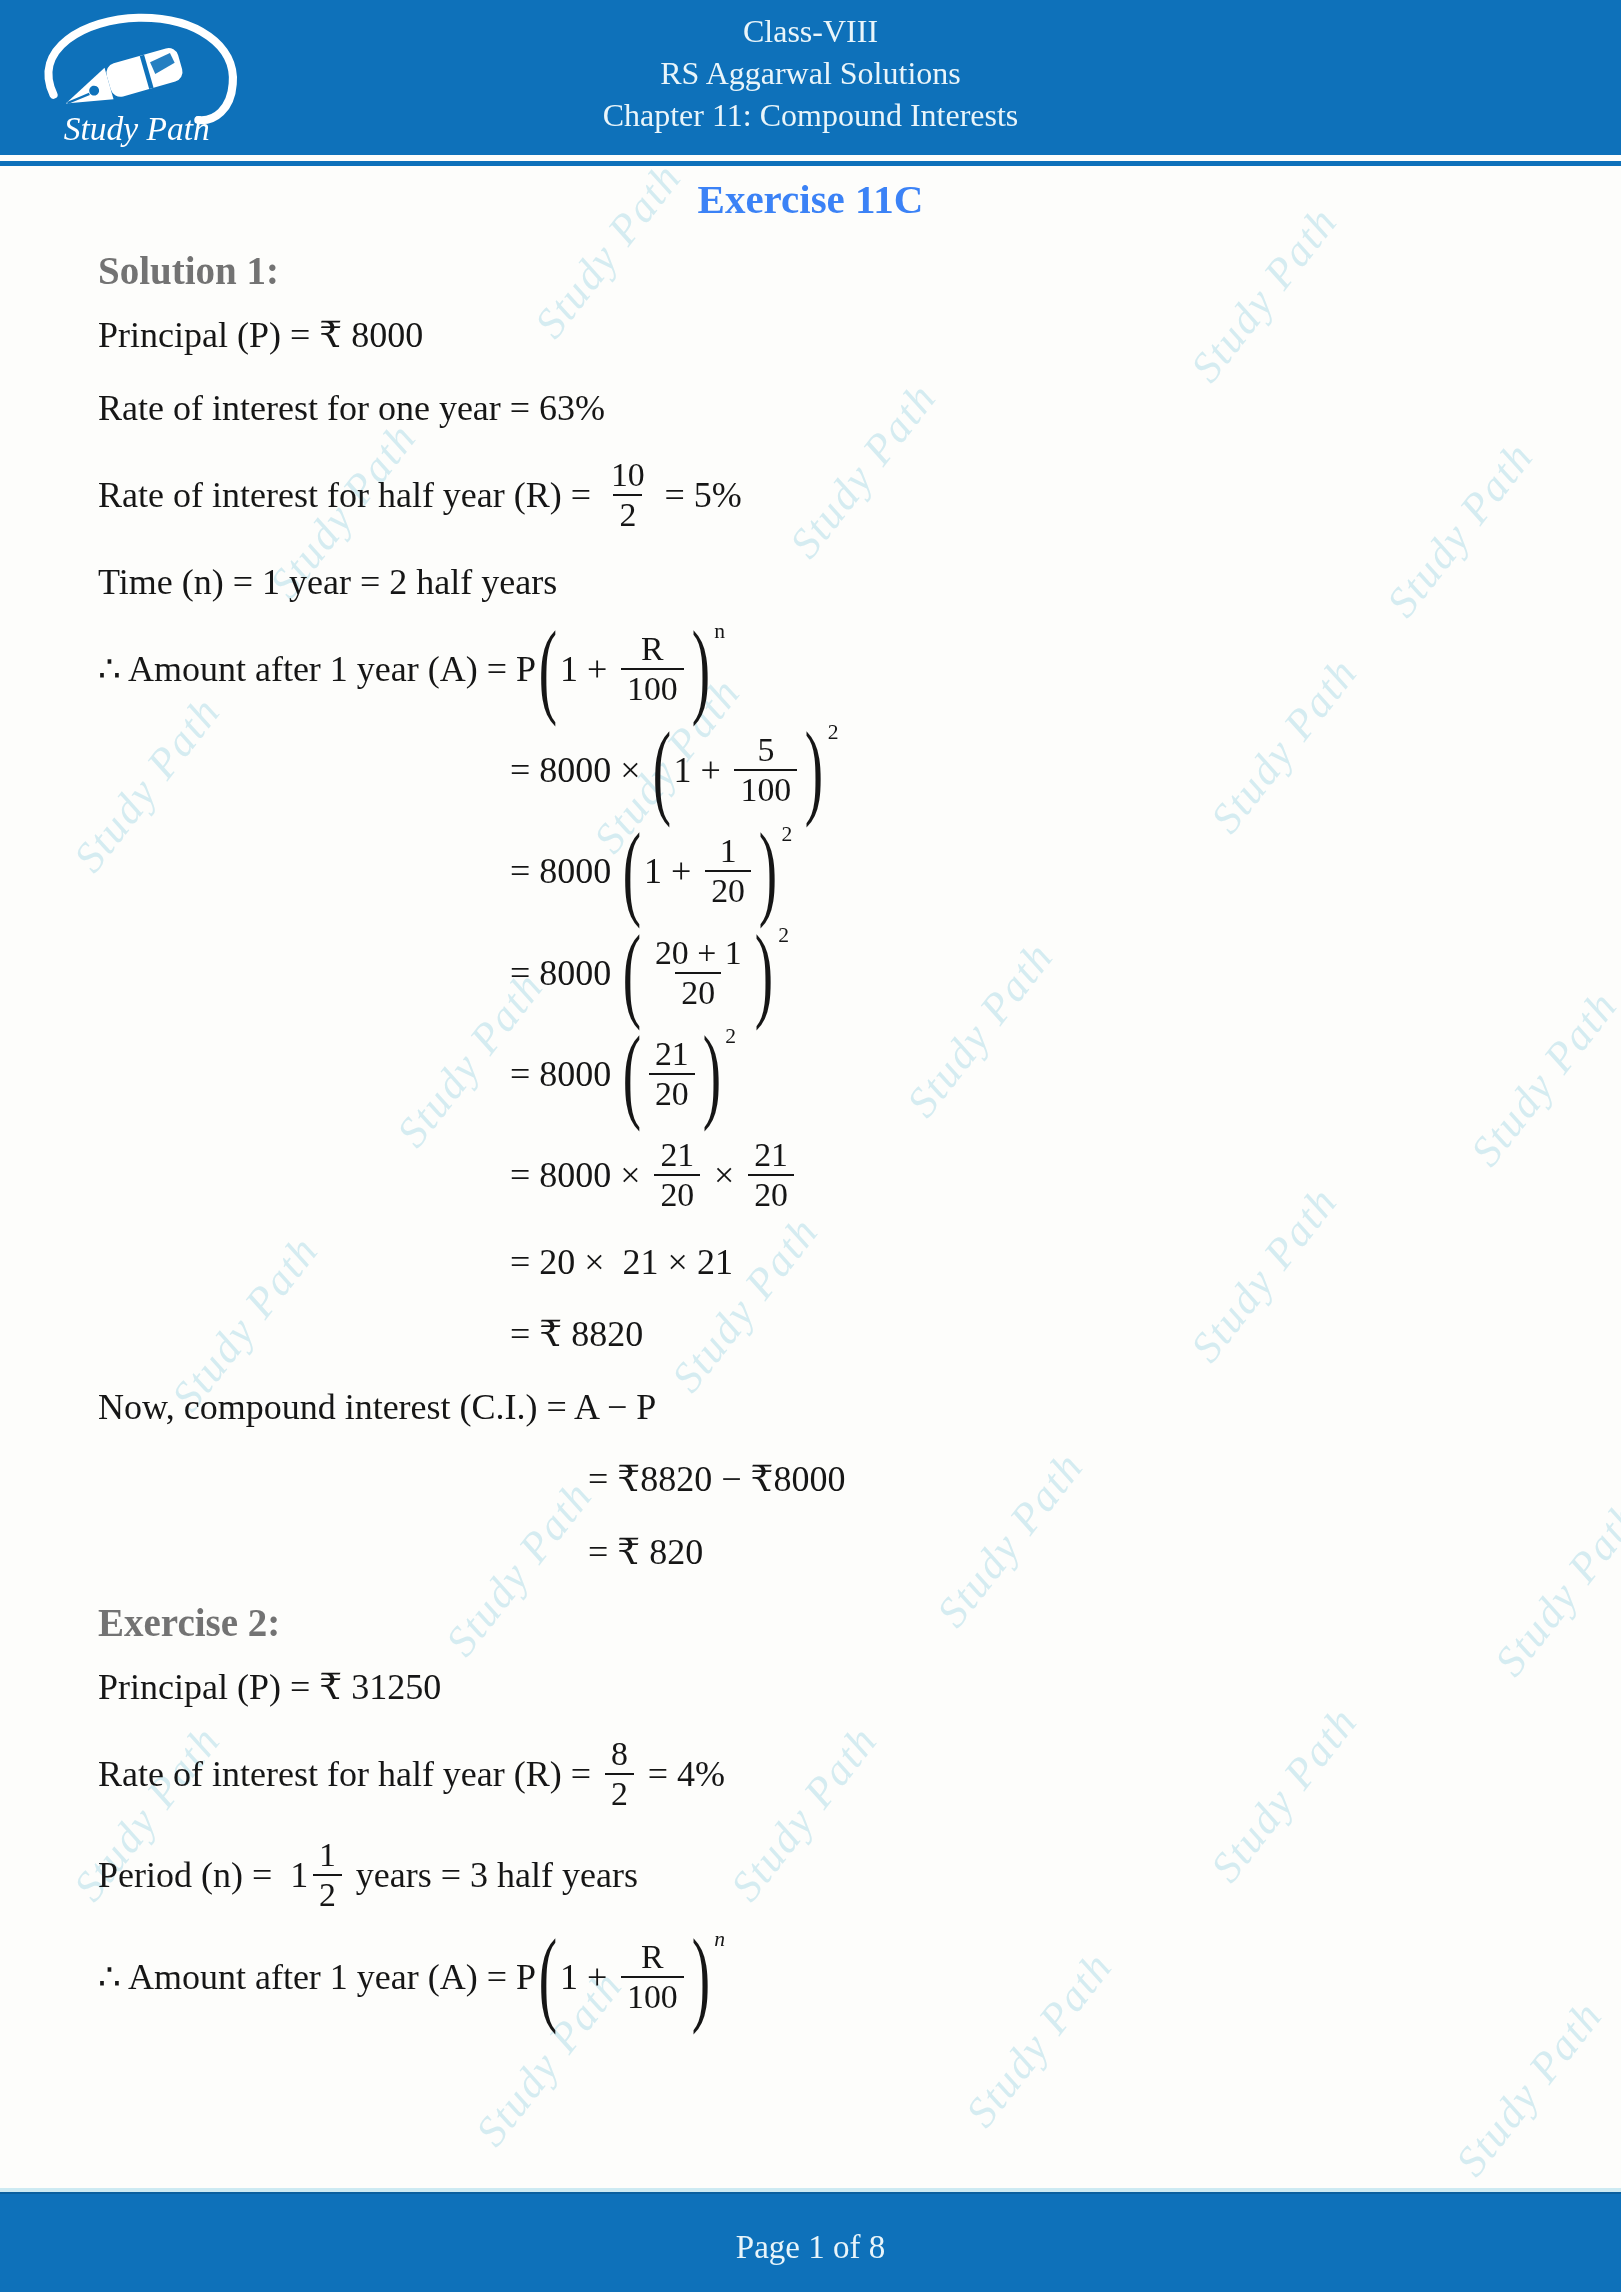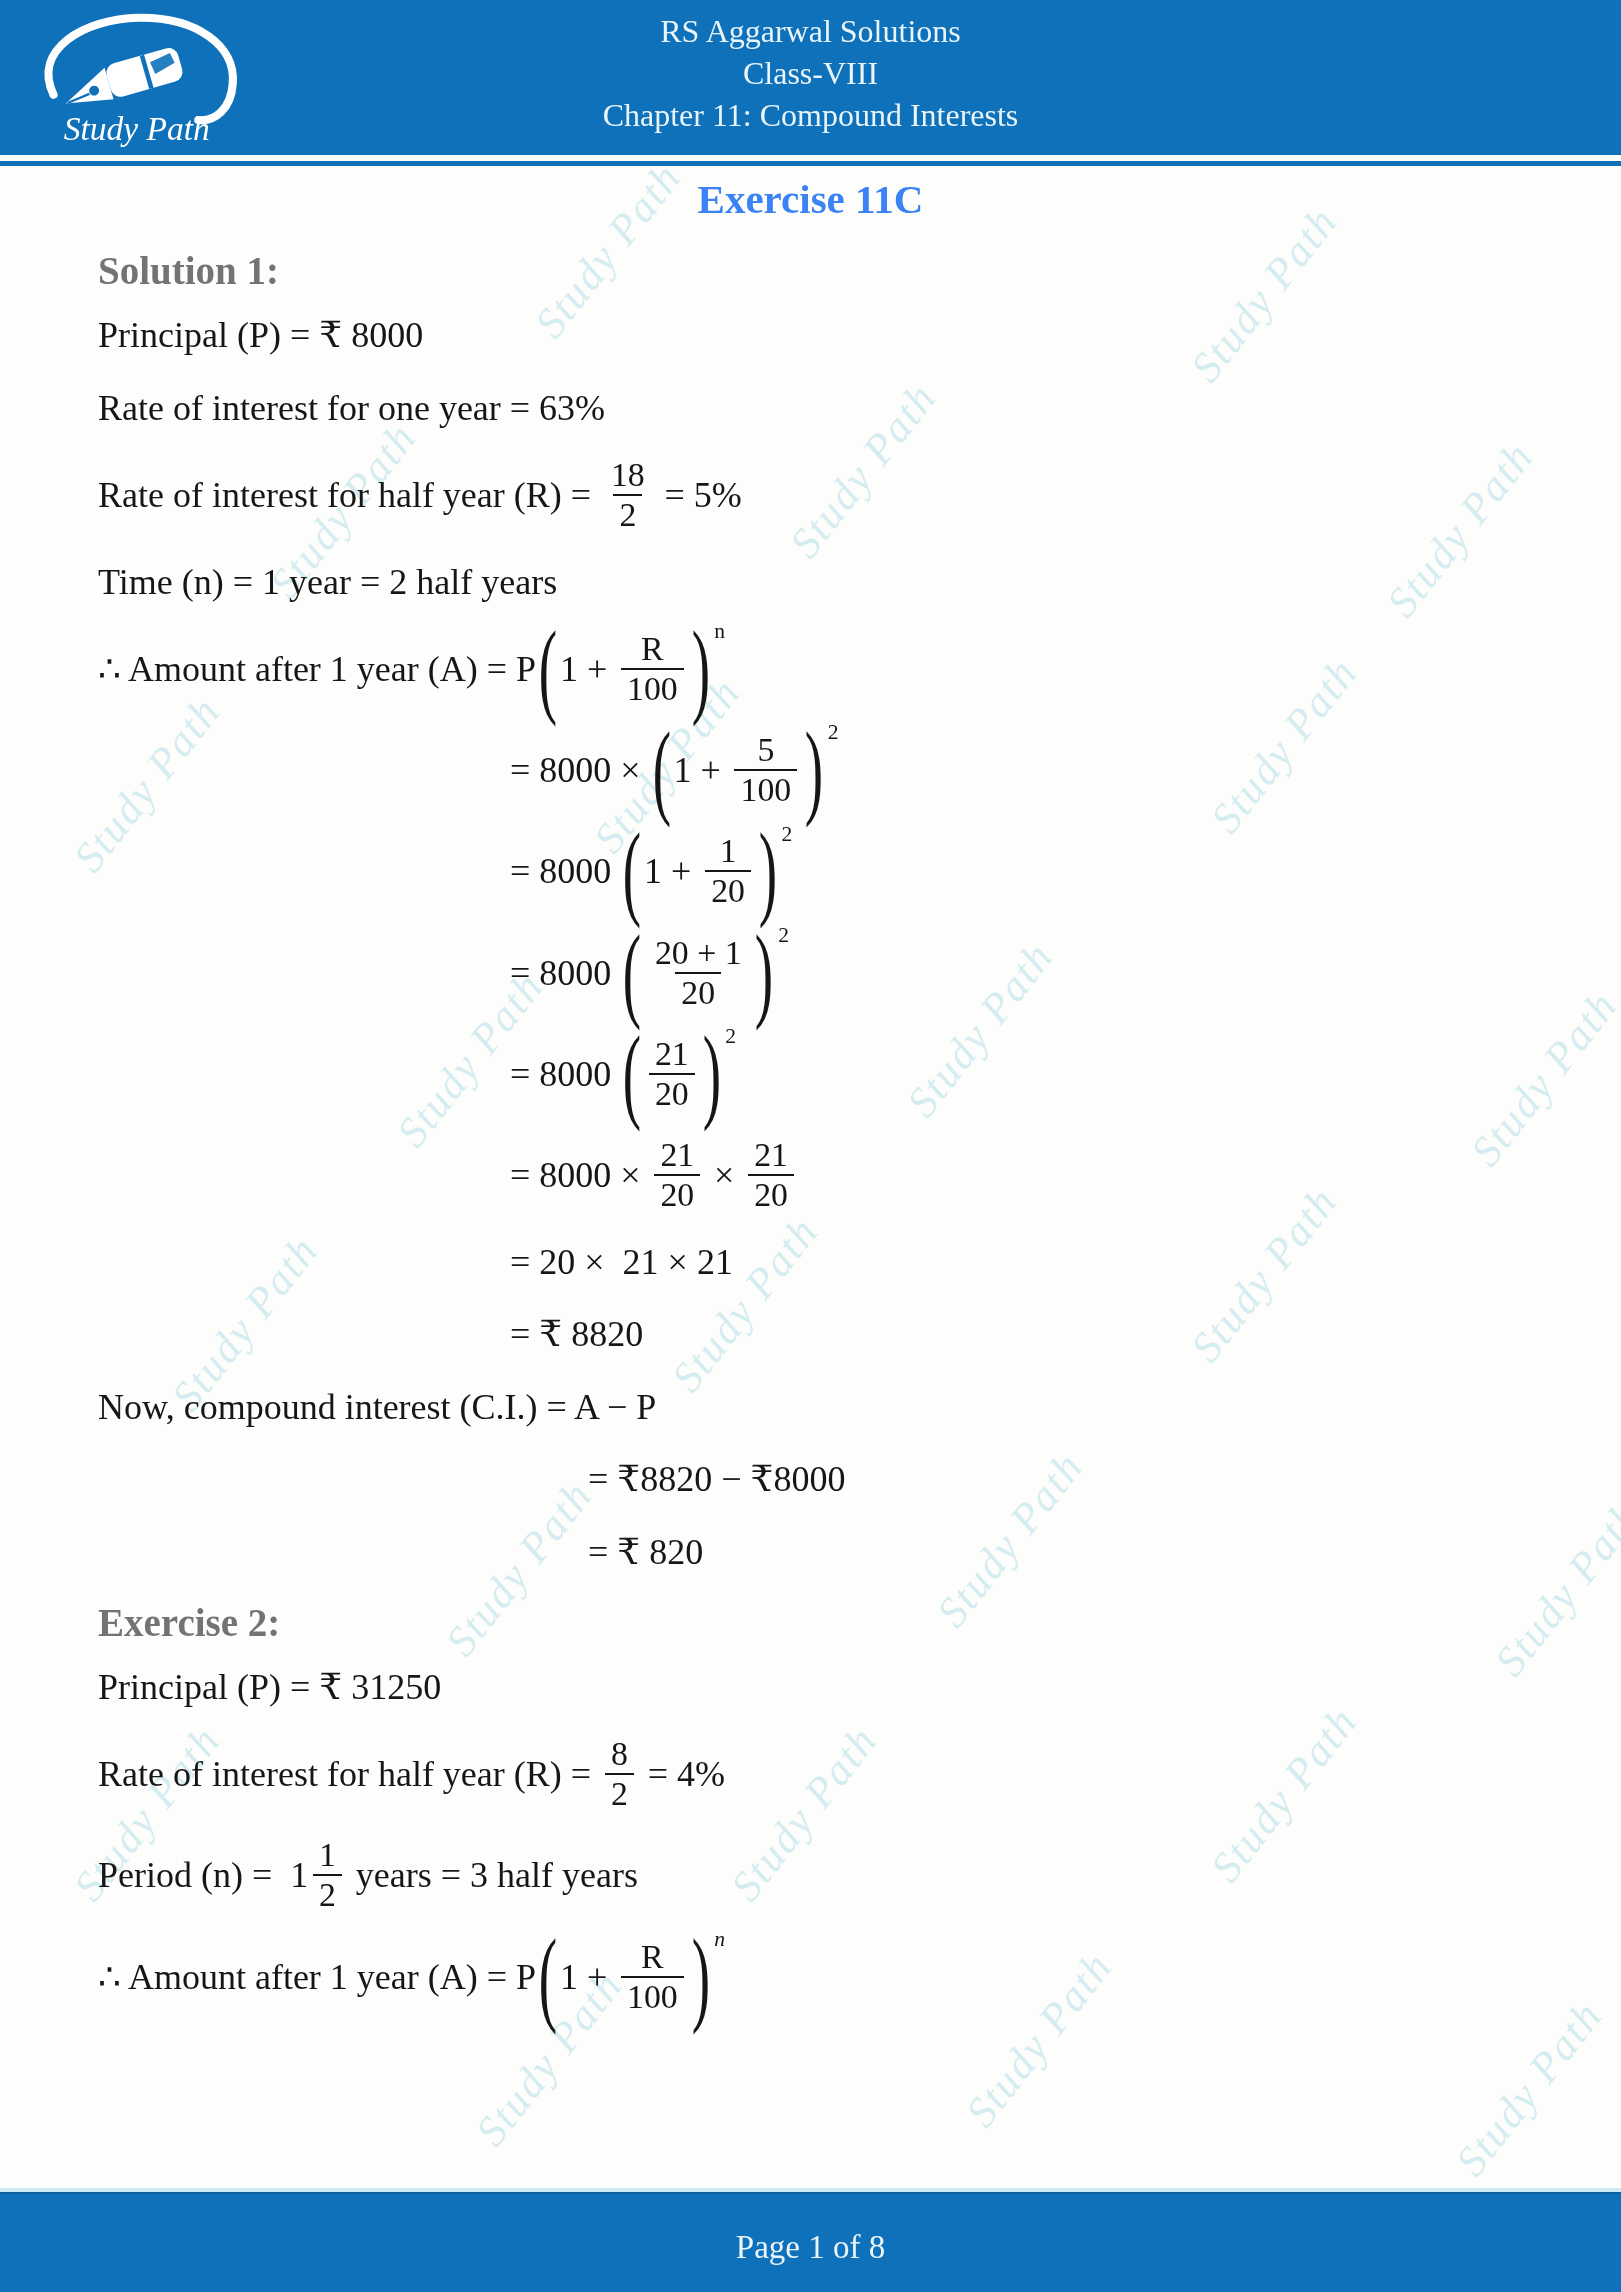--- a/index.html
+++ b/index.html
@@ -104,42 +104,42 @@
           <rect x="131" y="56" width="5" height="38" fill="#0e71ba"></rect>
           <path d="M90 58 L38 84 L90 94 Z" fill="#ffffff"></path>
           <circle cx="72" cy="79" r="5.5" fill="#0e71ba"></circle>
           <path d="M66 81 L40 84" stroke="#0e71ba" stroke-width="2.5" fill="none"></path>
           <path d="M140 66 L164 62 L166 74 L142 80 Z" fill="#0e71ba" opacity="0.9"></path>
         </g>
         <text x="122" y="148" text-anchor="middle" font-size="37" font-style="italic" font-family="Liberation Serif, DejaVu Serif, serif" fill="#ffffff">Study Path</text>
       </svg>
     </div>
     <div id="header-titles">
+      <div>Class-VIII</div>
       <div>RS Aggarwal Solutions</div>
-      <div>Class-VIII</div>
       <div>Chapter 11: Compound Interests</div>
     </div>
   </div>
   <div id="header-rule"></div>
 
   <div id="content">
     <div id="exercise-title">Exercise 11C</div>
     <div id="solutions">
         <section>
           <div class="sol-heading">Solution 1:</div>
           <div class="line body">
             <span class="math-text">Principal (P) = ₹ 8000</span>
           </div>
           <div class="line body">
             <span class="math-text">Rate of interest for one year = 63%</span>
           </div>
           <div class="line body">
             <span class="math-text">Rate of interest for half year (R) = </span>
             <span class="frac">
-              <span class="num">18</span>
+              <span class="num">10</span>
               <span class="den">2</span>
             </span>
             <span class="math-text"> = 5%</span>
           </div>
           <div class="line body">
             <span class="math-text">Time (n) = 1 year = 2 half years</span>
           </div>
           <div class="line body">
             <span class="math-text">∴ Amount after 1 year (A) = P</span>
             <span class="bigp">(</span>

